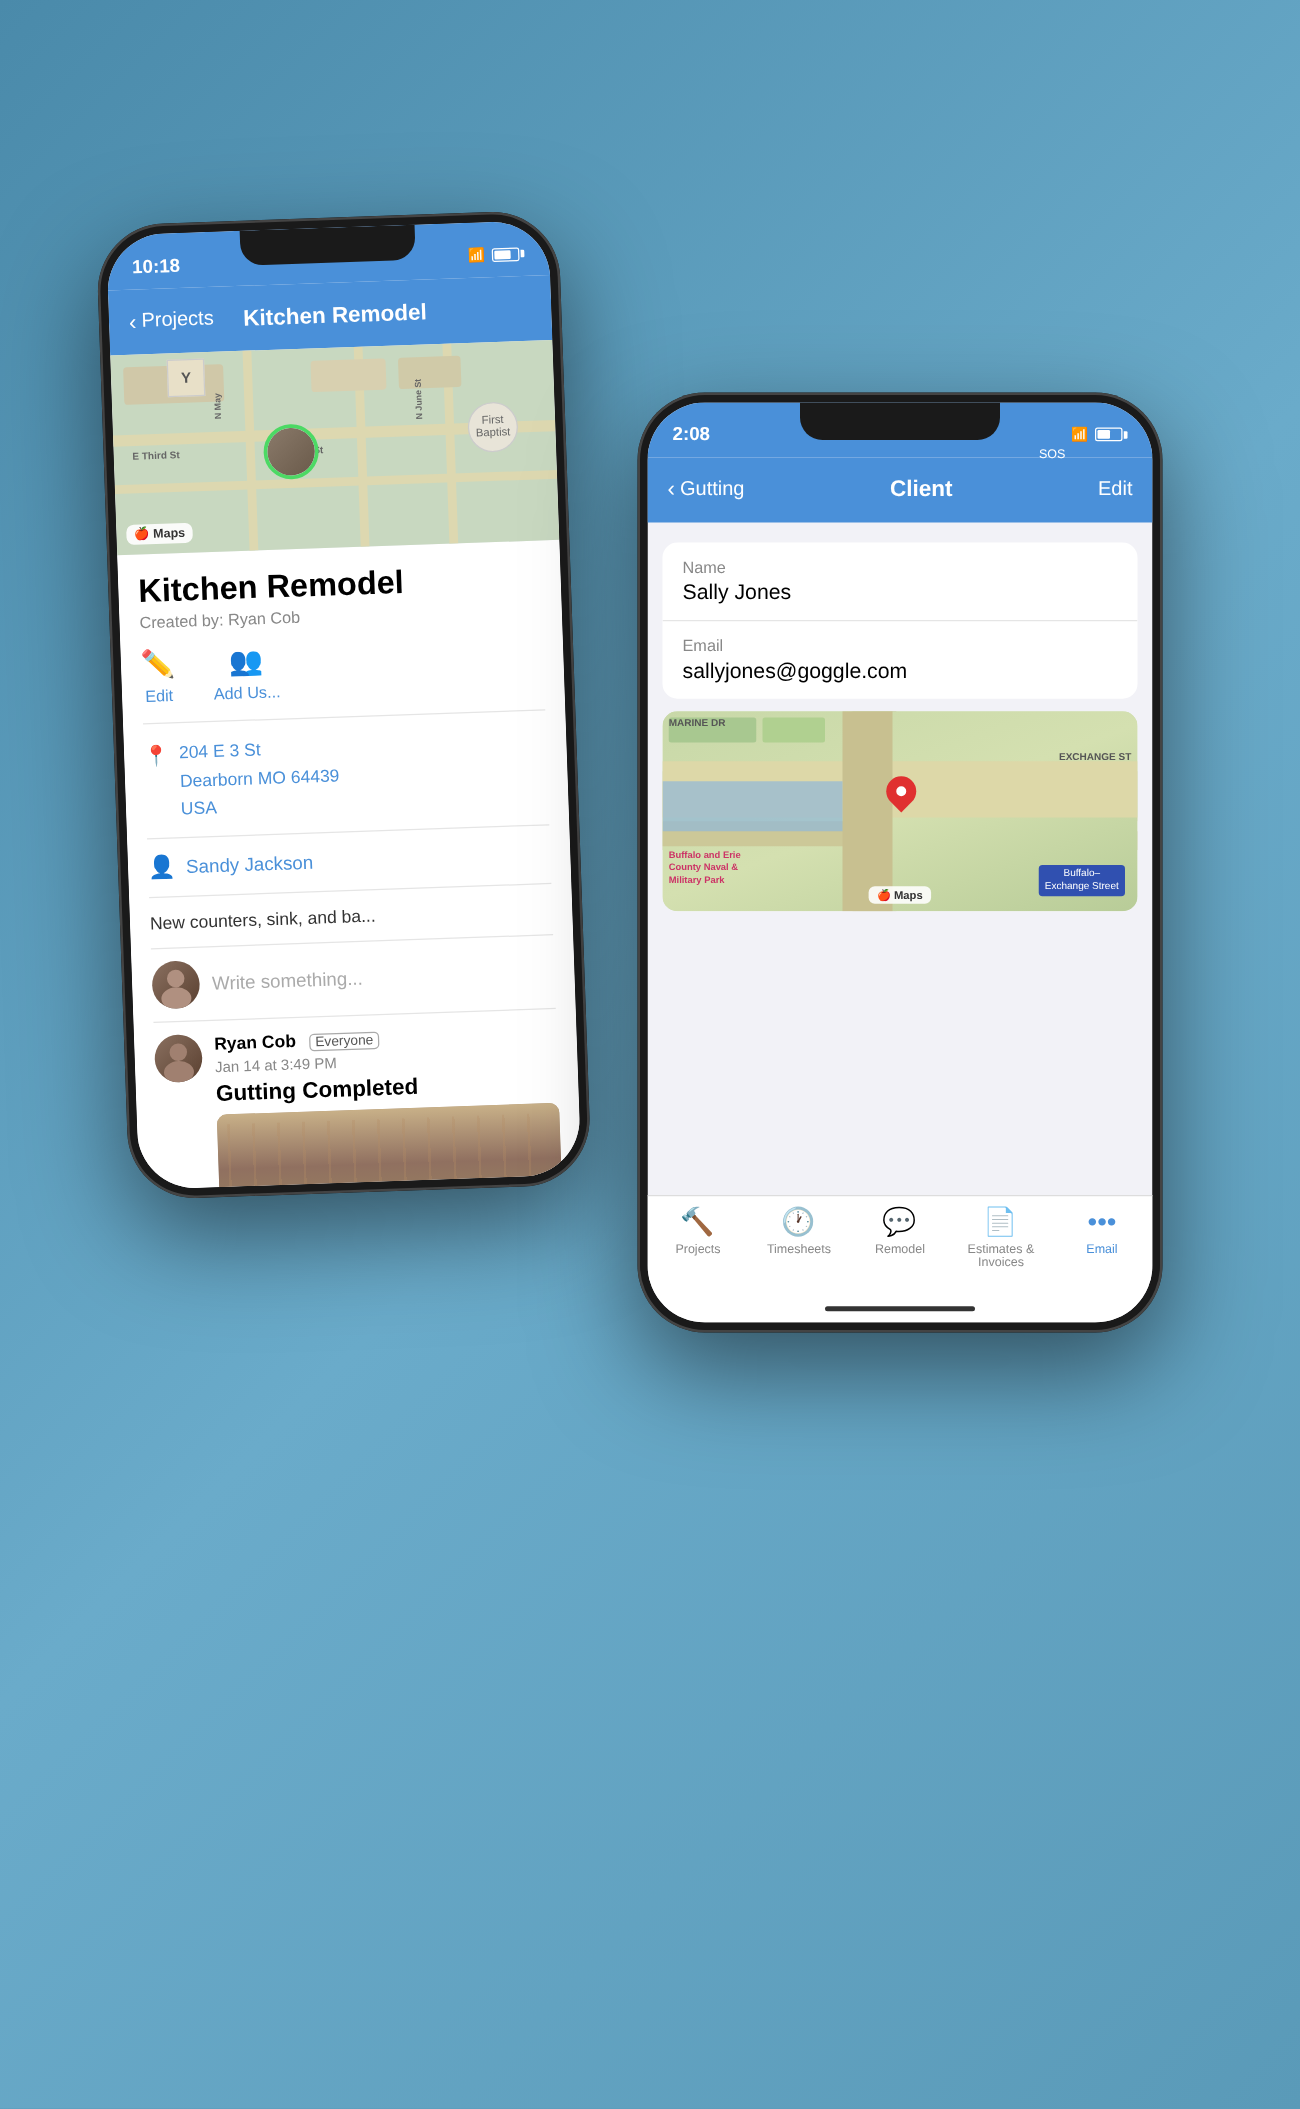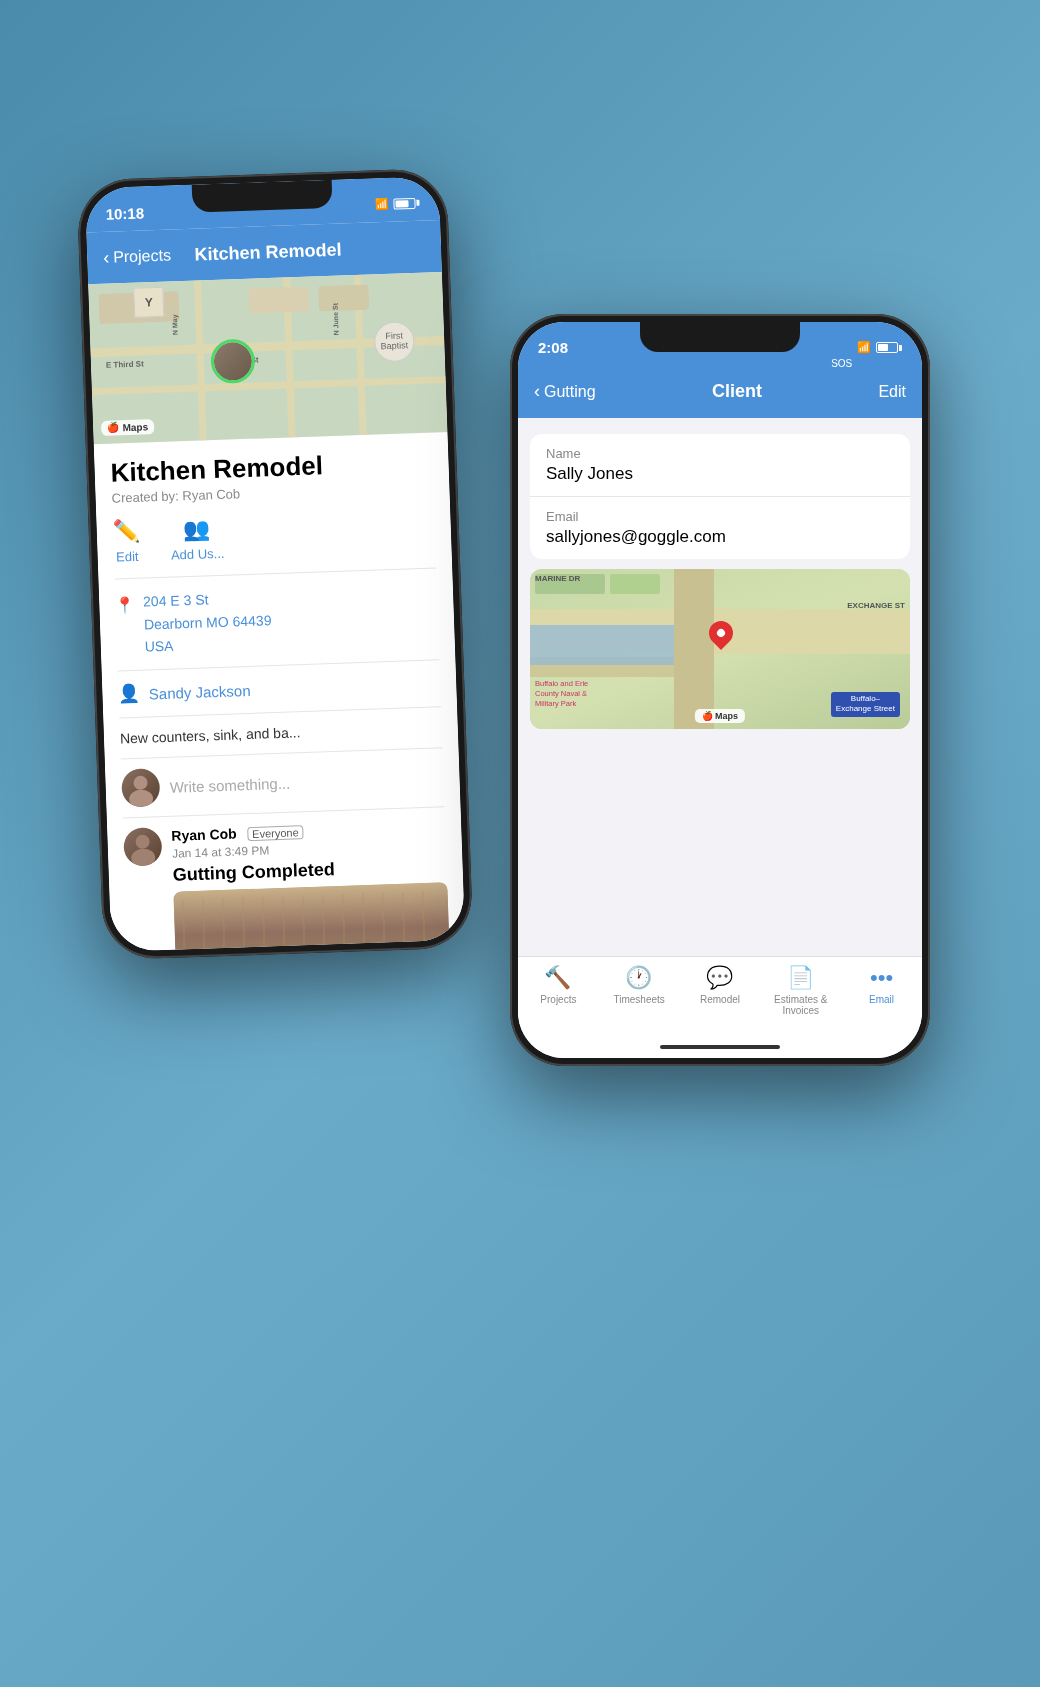--- a/index.html
+++ b/index.html
@@ -676,21 +676,21 @@
               <div style="position:absolute;top:35%;left:0;width:38%;height:25%;background:#90b8d8;z-index:2;opacity:0.7;"></div>
 
               <div style="position:absolute;top:52px;left:47%;z-index:5;">
                 <div style="width:24px;height:24px;background:#e03030;border-radius:50% 50% 50% 0;transform:rotate(-45deg);position:relative;">
                   <div style="position:absolute;top:50%;left:50%;transform:translate(-50%,-50%);width:8px;height:8px;background:#fff;border-radius:50%;"></div>
                 </div>
               </div>
 
               <div class="fmap-label" style="top:5px;left:5px;z-index:6;font-size:8px;color:#555;">MARINE DR</div>
               <div class="fmap-label" style="top:20%;right:5px;z-index:6;font-size:8px;color:#555;">EXCHANGE ST</div>
-              <div class="fmap-label" style="bottom:20px;left:5px;z-index:6;font-size:7.5px;color:#cc3366;font-weight:400;line-height:1.3;width:100px;">Buffalo and Erie<br>County Naval &amp;<br>Military Park</div>
+              <div class="fmap-label" style="bottom:20px;left:5px;z-index:6;font-size:7.5px;color:#cc3366;font-weight:700;line-height:1.3;width:100px;">Buffalo and Erie<br>County Naval &amp;<br>Military Park</div>
               <div class="fmap-transit" style="bottom:12px;right:10px;z-index:6;background:#3050b0;font-size:8px;padding:2px 5px;line-height:1.3;text-align:center;">Buffalo–<br>Exchange Street</div>
 
               <div style="position:absolute;bottom:6px;left:50%;transform:translateX(-50%);background:rgba(255,255,255,0.88);border-radius:5px;padding:2px 7px;font-size:9px;font-weight:600;color:#333;z-index:7;display:flex;align-items:center;gap:2px;">
                 🍎 <span>Maps</span>
               </div>
             </div>
           </div>
 
         </div>
 

